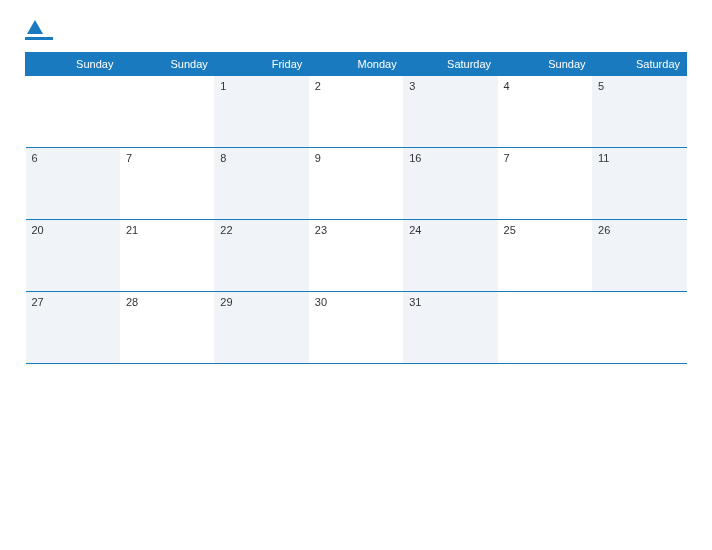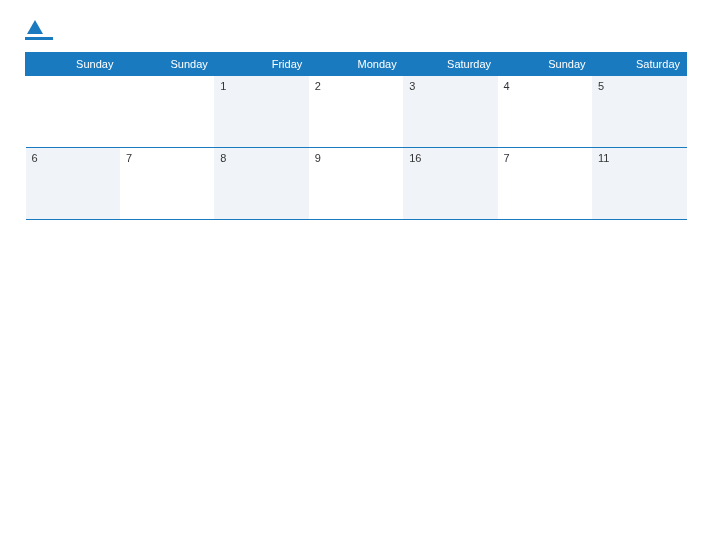--- a/index.html
+++ b/index.html
@@ -197,15 +197,57 @@
           <td class="col-thursday">
             <span class="day-num">16</span>
           </td>
           <td class="col-friday">
             <span class="day-num">7</span>
           </td>
           <td class="col-saturday">
             <span class="day-num">11</span>
           </td>
         </tr>
+        <tr>
+          <td class="col-sunday">
+            <span class="day-num">20</span>
+          </td>
+          <td class="col-monday">
+            <span class="day-num">21</span>
+          </td>
+          <td class="col-tuesday">
+            <span class="day-num">22</span>
+          </td>
+          <td class="col-wednesday">
+            <span class="day-num">23</span>
+          </td>
+          <td class="col-thursday">
+            <span class="day-num">24</span>
+          </td>
+          <td class="col-friday">
+            <span class="day-num">25</span>
+          </td>
+          <td class="col-saturday">
+            <span class="day-num">26</span>
+          </td>
+        </tr>
+        <tr>
+          <td class="col-sunday">
+            <span class="day-num">27</span>
+          </td>
+          <td class="col-monday">
+            <span class="day-num">28</span>
+          </td>
+          <td class="col-tuesday">
+            <span class="day-num">29</span>
+          </td>
+          <td class="col-wednesday">
+            <span class="day-num">30</span>
+          </td>
+          <td class="col-thursday">
+            <span class="day-num">31</span>
+          </td>
+          <td class="empty-cell"></td>
+          <td class="empty-cell"></td>
+        </tr>
       </tbody>
   </table>
 </div>
 
 </body></html>

